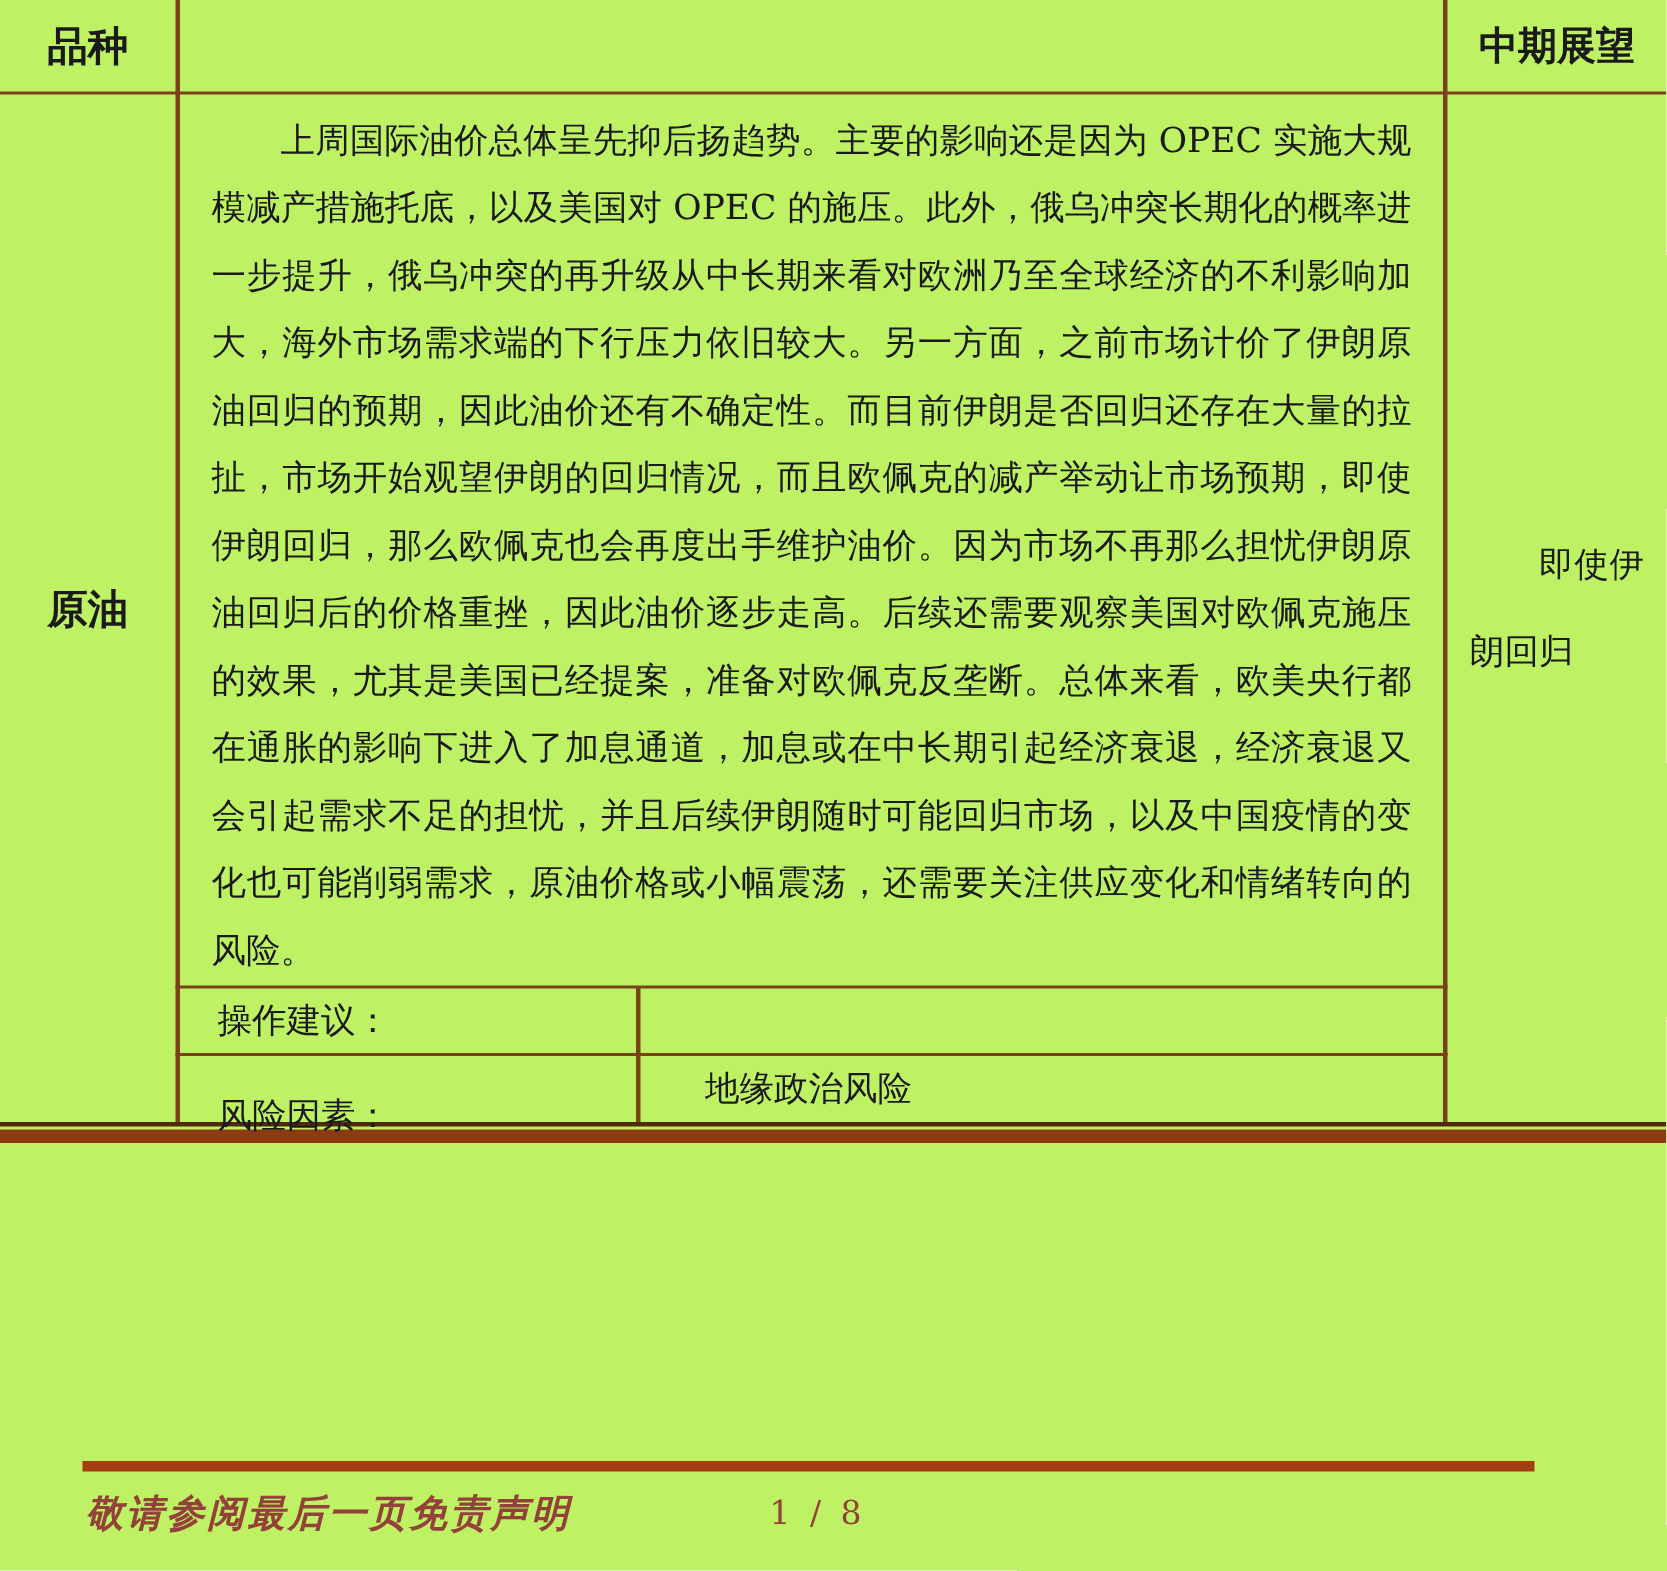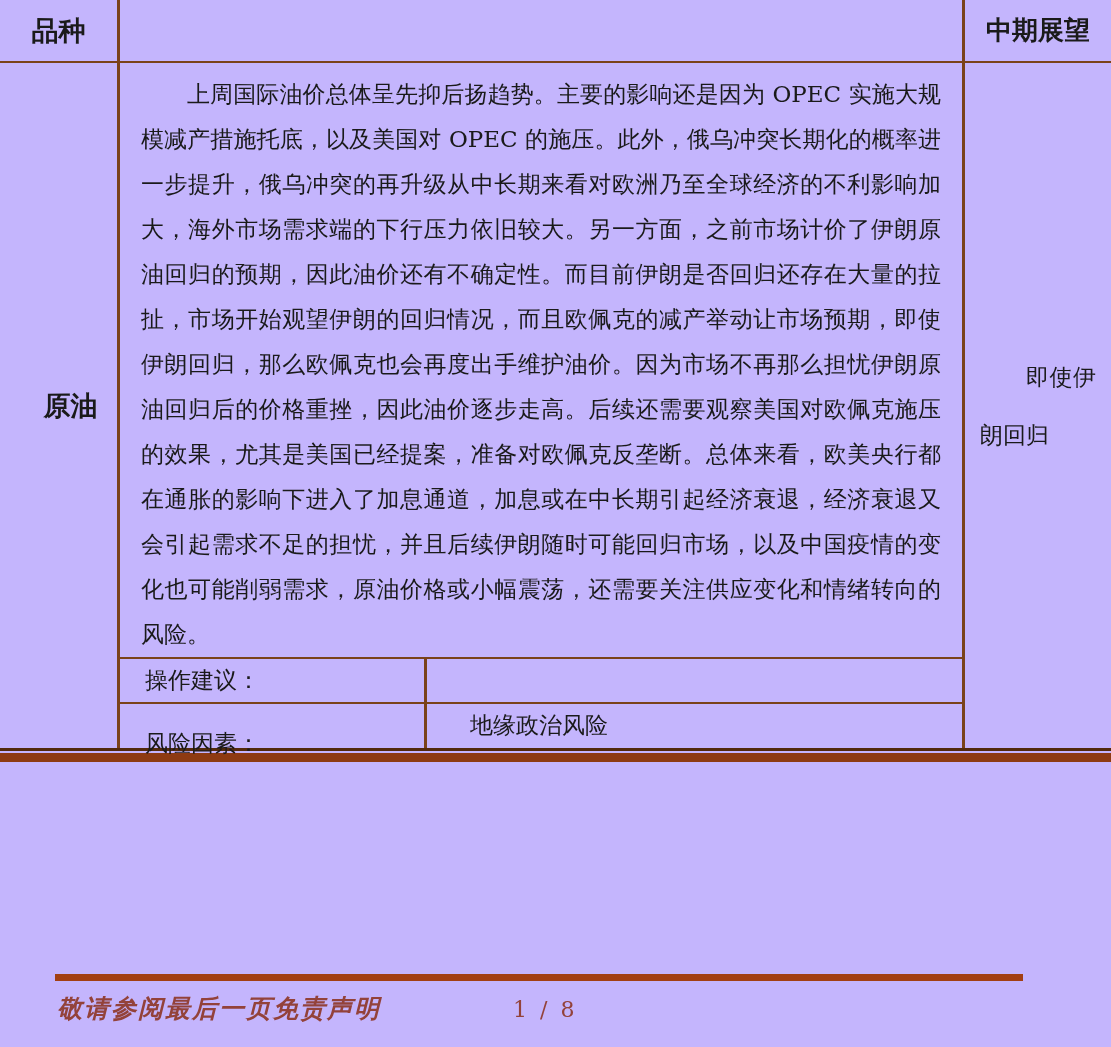--- a/index.html
+++ b/index.html
@@ -5,21 +5,21 @@
   * { margin:0; padding:0; box-sizing:border-box; }
   html,body { background:#ffffff; }
   body {
     font-family:"DejaVu Serif","Liberation Serif",serif;
     color:#1a1a1a;
   }
   .page {
     position:relative;
     width:1111px;
     height:1047px;
-    background:#c4b5fd;
+    background:#bef264;
     overflow:hidden;
   }
 
   
   .line { position:absolute; background:#7a421a; }
   .vline1 { left:117px; top:0; width:3px; height:748px; }
   .vline2 { left:962px; top:0; width:3px; height:748px; }
   .vline-sub { left:424px; top:658px; width:3px; height:90px; }
   .hline-header { left:0; top:61px; width:1111px; height:2px; }
   .hline-sub1 { left:117px; top:657px; width:848px; height:2px; }
@@ -34,21 +34,21 @@
     display:flex; align-items:center; justify-content:center;
     text-align:center;
   }
   .th-variety { left:0; top:0; width:117px; height:61px; font-size:27px; }
   .th-title   { left:120px; top:0; width:842px; height:61px; font-size:23px; letter-spacing:1px; }
   .th-outlook { left:965px; top:0; width:146px; height:61px; font-size:26px;font-family:Liberation Mono, monospace; }
 
   .variety-cell {
     left:0; top:63px; width:117px; height:685px;
     display:flex; align-items:center; justify-content:center;
-    font-weight:700; font-size:27px;margin-left:12px;
+    font-weight:700; font-size:27px;
   }
   .analysis-cell {
     left:120px; top:63px; width:842px; height:594px;
     padding:9px 21px 0 21px;
     font-size:23px;
     line-height:45px;
     text-align:justify;
     text-indent:2em;
   }
   .outlook-cell {

